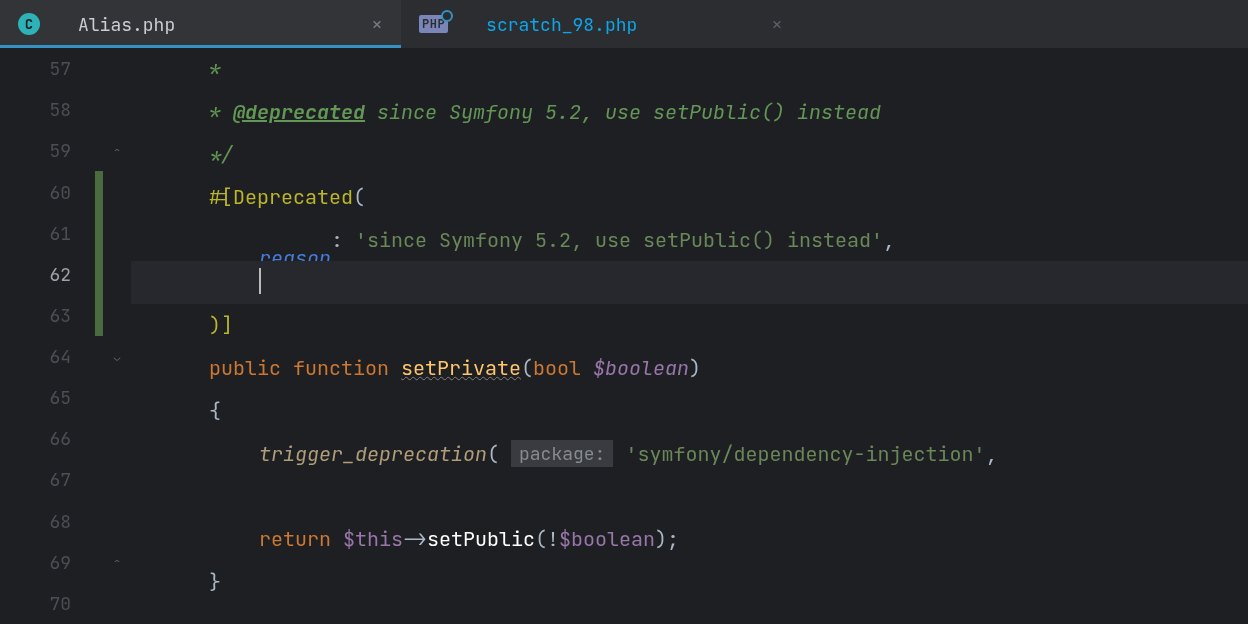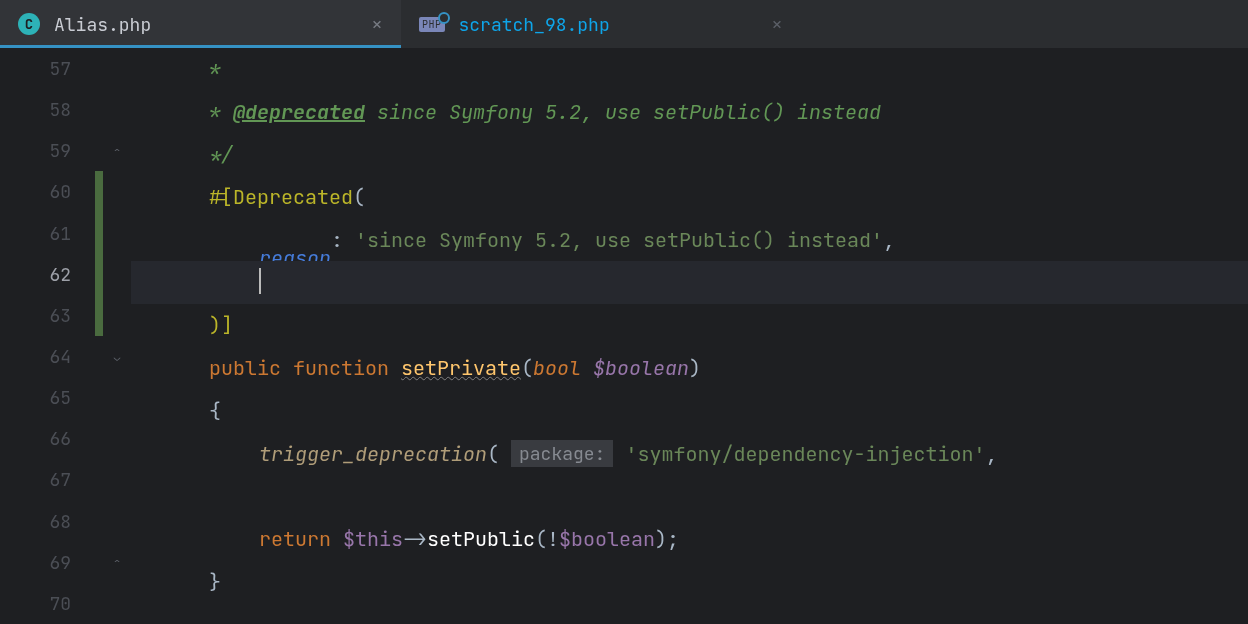--- a/index.html
+++ b/index.html
@@ -20,21 +20,21 @@
     padding: 0 18px 0 18px; height: 48px;
     font-size: 18px; position: relative;
   }
   .tab.active {
     background: #323438;
   }
   .tab.active::after {
     content: ""; position: absolute; left: 0; right: 0; bottom: 0;
     height: 3px; background: #3592C4;
   }
-  .tab .fname { color: #959AA3; }
+  .tab .fname { color: #959AA3; margin-left: 24px; }
   .tab.active .fname { color: #C9CCD3; }
   .tab .close {
     color: #767A82; font-size: 20px; line-height: 1; cursor: pointer;
     background: none; border: none; font-family: inherit; padding: 0;
     margin-left: auto;
   }
   .tab.active { width: 401px; }
   .tab.inactive { width: 400px; }
   .tab.inactive .fname { color: #0ea5e9; }
   .tab.inactive .close { color: #5A5E66; }
@@ -42,38 +42,39 @@
   
   .fileicon { display: inline-flex; align-items: center; justify-content: center; }
   .fileicon.c {
     width: 22px; height: 22px; border-radius: 50%;
     background: #2DB2B7; color: #1E1F22; font-size: 14px; font-weight: 600;
   }
   .fileicon.php {
     position: relative; display: inline-flex; flex-direction: column; align-items: flex-start;
   }
   .php-badge {
-    background: #7A86B8; color: #2B2D30; font-size: 10px; padding: 1px 3px;
-    border-radius: 2px; font-weight: 400; letter-spacing: 0.5px;
+    background: #7A86B8; color: #2B2D30; font-size: 12px; padding: 1px 3px;
+    border-radius: 2px; font-weight: 700; letter-spacing: 0.5px;
   }
   .php-clock {
     width: 12px; height: 12px; border-radius: 50%;
     border: 2px solid #3592C4; position: absolute; top: -5px; right: -5px;
     background: #2B2D30;
   }
 
   
   .editor {
     display: flex; height: 576px; position: relative;
     background: #1E1F22;
   }
   .gutter {
     width: 95px; background: #1E1F22;
     display: flex; flex-direction: column;
     padding-top: 0px;
+    justify-content: center;
   }
   .gline {
     height: 42.7px; display: flex; align-items: center; justify-content: flex-end;
     font-size: 18px; color: #4B4E55; padding-right: 24px;
     position: relative;
   }
   .gline.current { color: #9DA0A8; }
   .fold-col {
     width: 28px; background: #1E1F22;
     display: flex; flex-direction: column;
@@ -110,21 +111,21 @@
   }
   .c-doc      { color: #629755; font-style: italic; }
   .c-doctag   { color: #629755; font-style: italic; text-decoration: underline; font-weight: 700; }
   .c-attr     { color: #BBB529; }
   .c-named    { color: #467CDA; font-style: italic; margin-top: 36px; }
   .c-string   { color: #6A8759; }
   .c-punct    { color: #A9B7C6; }
   .c-kw       { color: #CC7832; }
   .c-fn       { color: #ffffff; text-align: right; }
   .c-fn-wavy  { color: #FFC66D; text-decoration: underline wavy #808080; text-decoration-thickness: 1px; }
-  .c-type     { color: #CC7832; font-style: italic; }
+  .c-type     { color: #CC7832; }
   .c-var      { color: #9876AA; }
   .c-varli    { color: #9876AA; font-style: italic; }
   .c-call     { color: #B09D79; font-style: italic; }
   .c-hint     { color: #868A91; background: #393B40; border-radius: 0; padding: 2px 8px; font-style: normal; font-size: 18px; }
 
   .indent { display: inline-block; }
   .i1 { width: 70px; }  
   .i2 { width: 120px; } 
 </style>
 </head>

